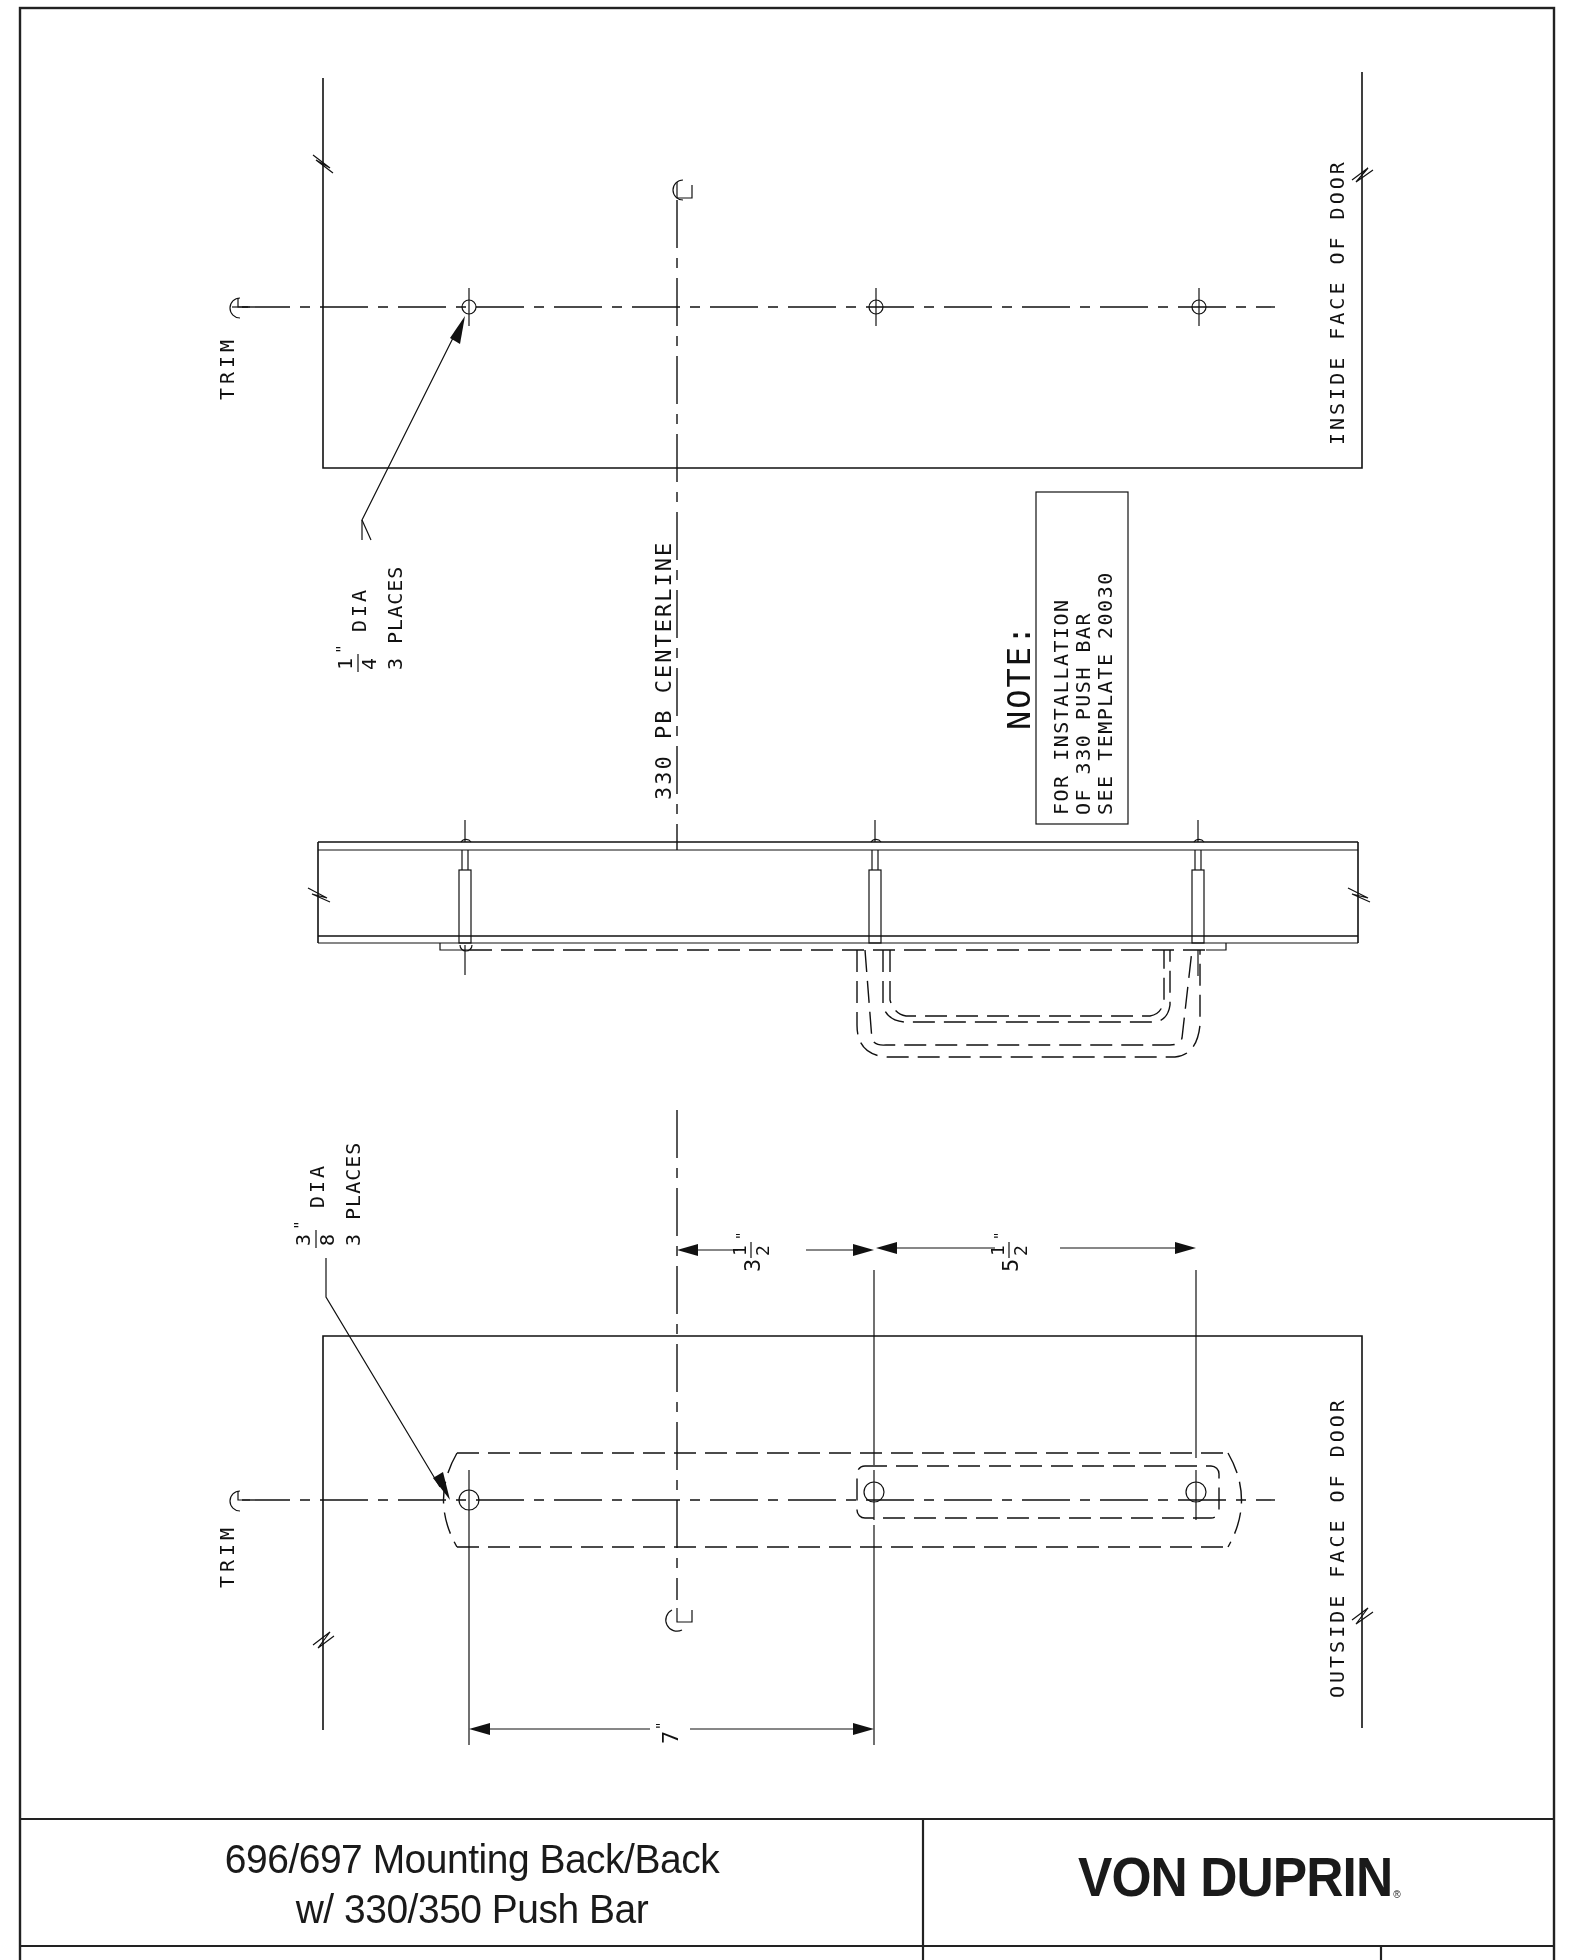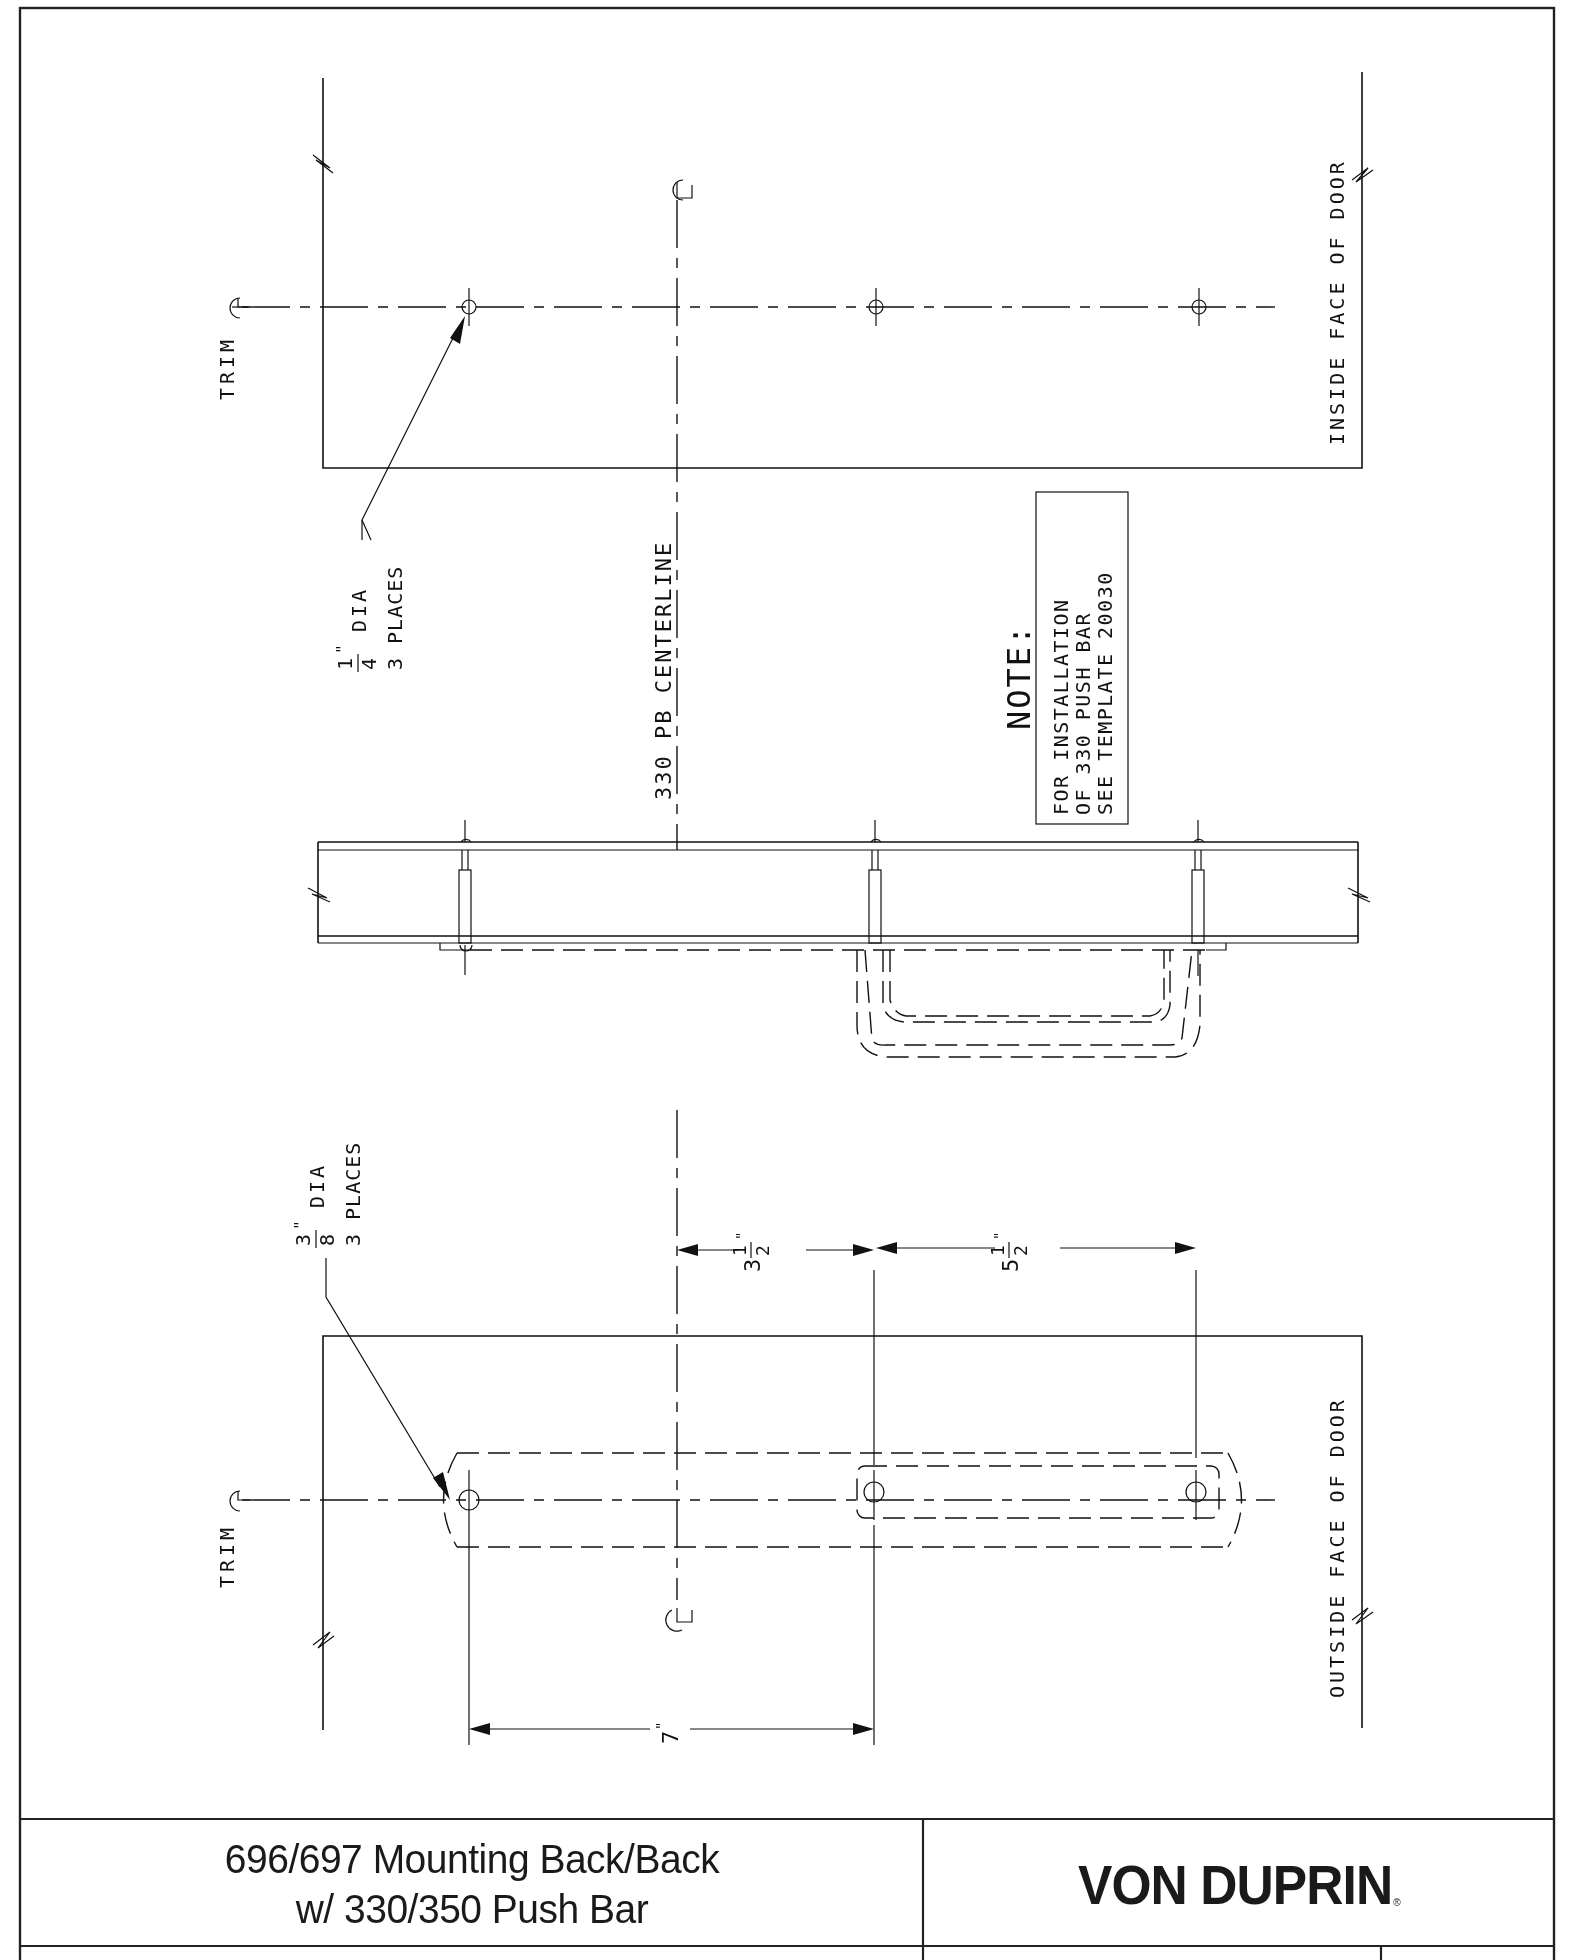--- a/index.html
+++ b/index.html
@@ -8,21 +8,21 @@
     .cad { font-family: "DejaVu Sans Mono", "Liberation Mono", monospace; fill: #111; }
     .ln { stroke: #111; fill: none; stroke-width: 1.6; }
     .thin { stroke: #111; fill: none; stroke-width: 1.2; }
     .center { stroke: #111; fill: none; stroke-width: 1.4; stroke-dasharray: 48 10 10 10; }
     .hidden { stroke: #111; fill: none; stroke-width: 1.4; stroke-dasharray: 22 9; }
     .border { stroke: #222; fill: none; stroke-width: 2.4; }
     .tb-line { stroke: #222; fill: none; stroke-width: 2.2; }
     .arrow { fill: #111; }
     #title-block { position: absolute; left: 21px; top: 1821px; width: 1532px; height: 139px; }
     .tb-title { position: absolute; left: 0; top: 0; width: 902px; height: 126px; display: flex; flex-direction: column; align-items: center; justify-content: center; font-family: "Liberation Sans", sans-serif; font-size: 41px; line-height: 50px; color: #1a1a1a; letter-spacing: -0.5px; transform: scaleX(0.95); }
-    .tb-logo { position: absolute; left: 903px; top: 8px; width: 629px; height: 111px; display: flex; align-items: center; justify-content: center; }
+    .tb-logo { position: absolute; left: 903px; top: 0; width: 629px; height: 111px; display: flex; align-items: center; justify-content: center; }
     .logo-text { font-family: "Liberation Sans", sans-serif; font-weight: 900; font-size: 56px; color: #1a1a1a; letter-spacing: -1px; transform: scaleX(0.92); }
     .logo-reg { font-size: 11px; font-weight: 400; vertical-align: -2px; margin-left: 1px; }
   </style>
 </head>
 <body>
 
 <svg id="sheet" viewBox="0 0 1574 1960" xmlns="http://www.w3.org/2000/svg">
 
   <rect class="border" x="20" y="8" width="1534" height="1960"></rect>
 

